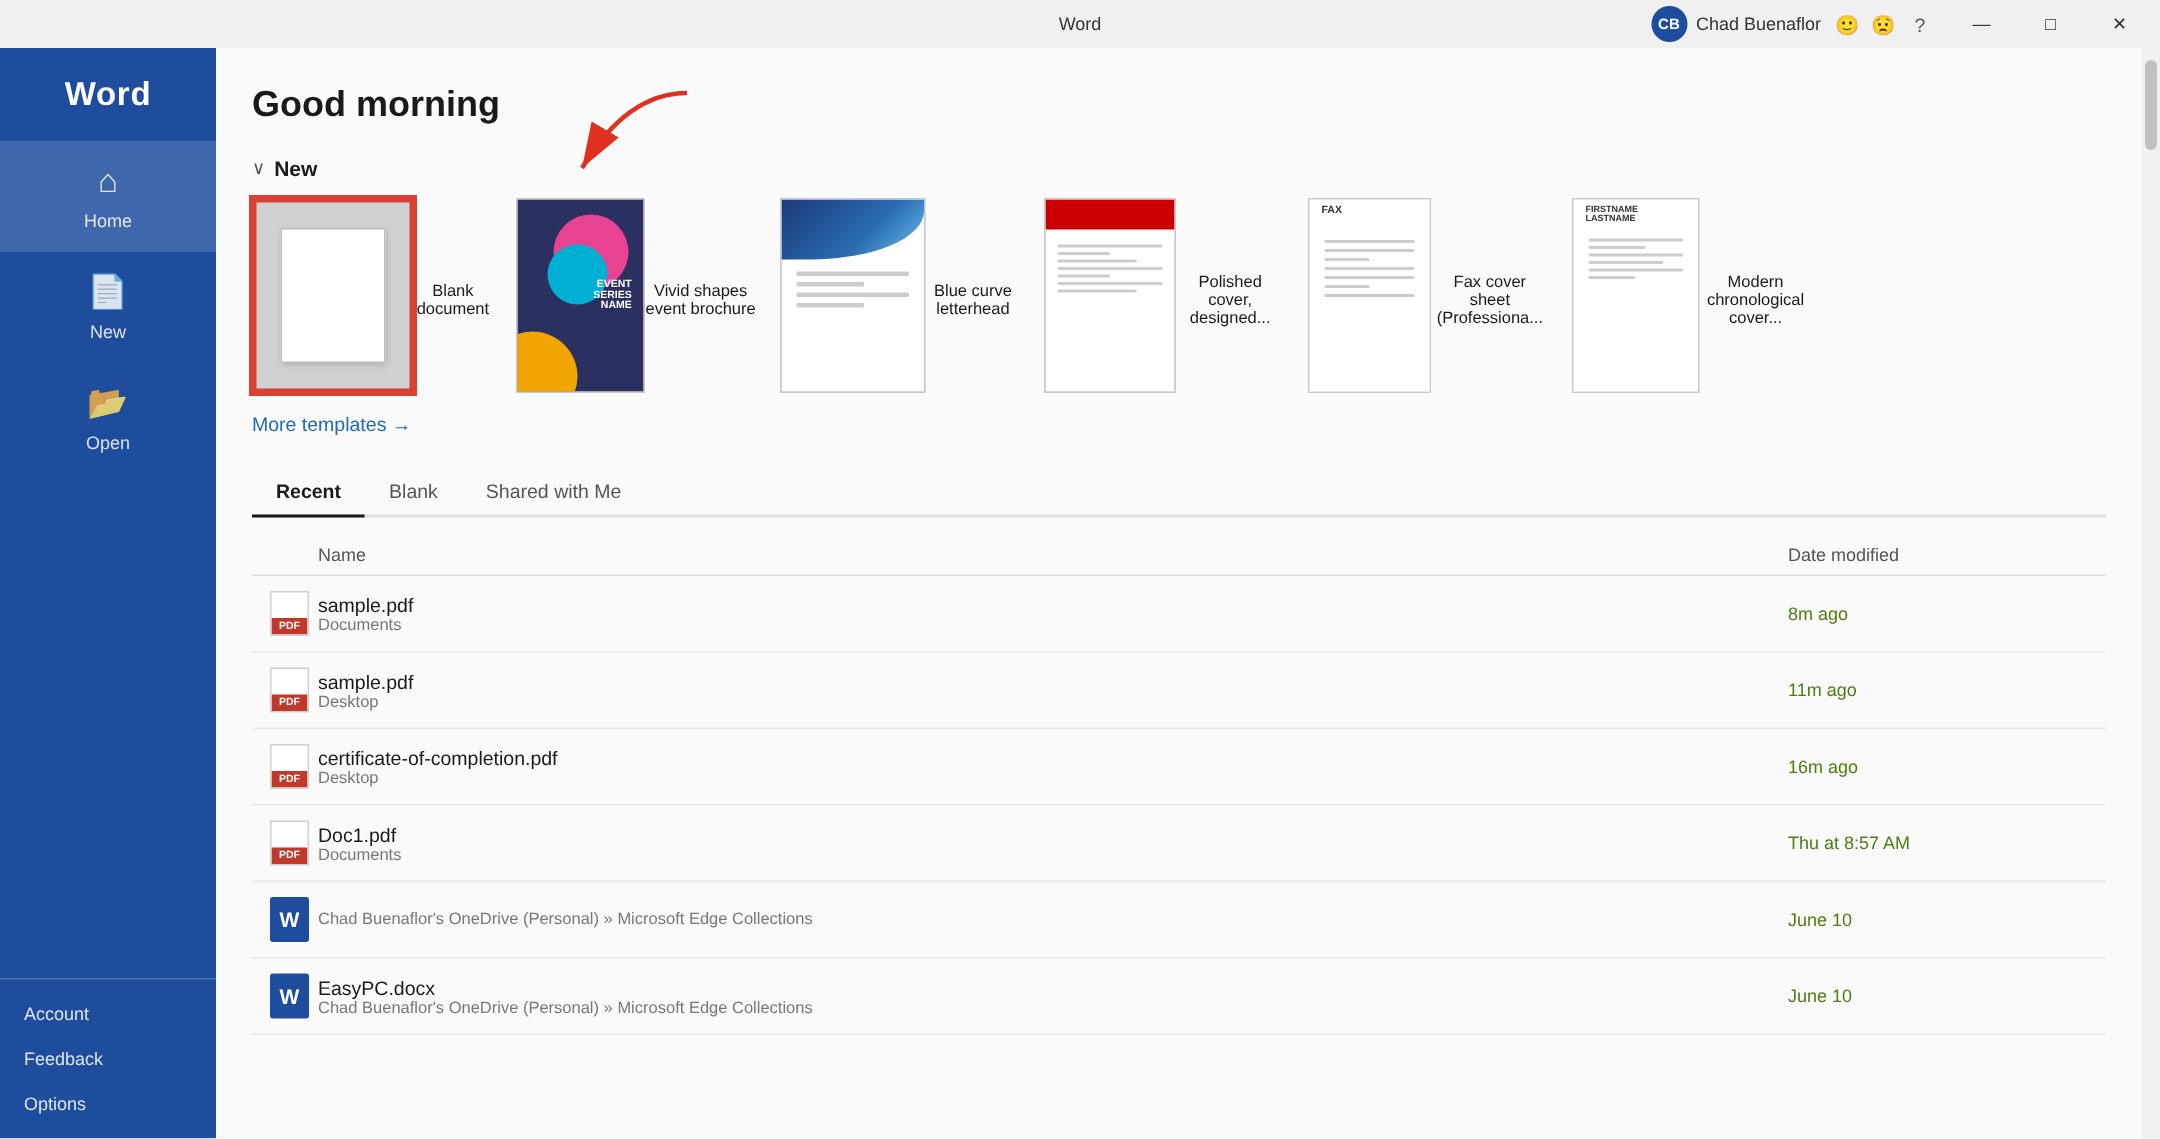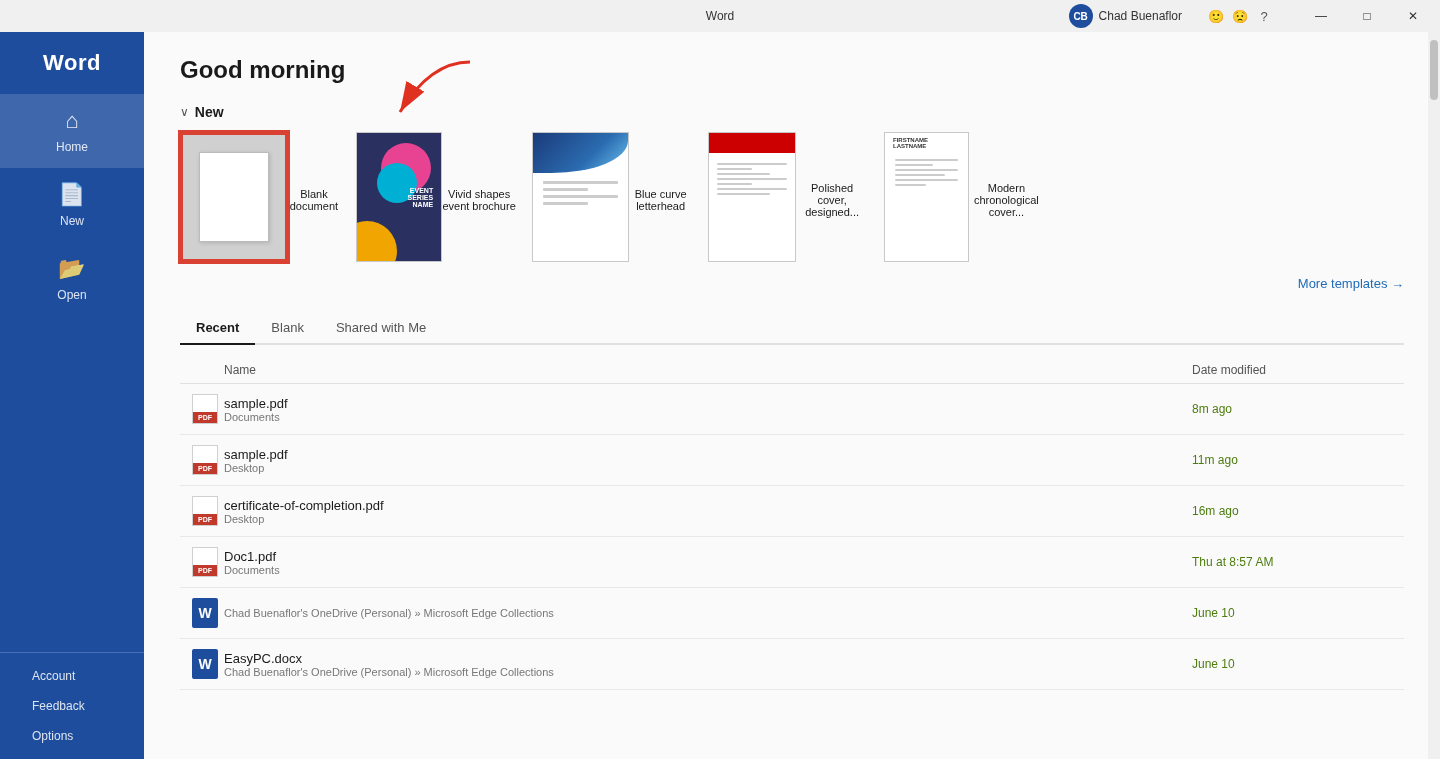--- a/index.html
+++ b/index.html
@@ -18,21 +18,21 @@
     .titlebar-center {
       position: absolute;
       left: 50%;
       transform: translateX(-50%);
       font-size: 12px;
       color: #333;
     }
     .titlebar-right {
       display: flex;
       align-items: center;
-      gap: 24px;
+      gap: 8px;
       margin-left: auto;
       padding-right: 4px;
     }
     .titlebar-user {
       display: flex;
       align-items: center;
       gap: 6px;
       font-size: 12px;
       color: #333;
     }
@@ -114,41 +114,41 @@
       padding: 14px 0;
       cursor: pointer;
       color: rgba(255,255,255,0.85);
       font-size: 12px;
       gap: 6px;
     }
     .sidebar-item.active { background: rgba(255,255,255,0.15); }
     .sidebar-item-icon { font-size: 22px; }
     .sidebar-bottom {
       border-top: 1px solid rgba(255,255,255,0.2);
-      padding: 8px 16px;
+      padding: 8px 0;
     }
     .sidebar-bottom-item {
       padding: 8px 16px;
       font-size: 12px;
       color: rgba(255,255,255,0.85);
       cursor: pointer;
     }
 
     
     .content {
       flex: 1;
       background: #fafafa;
       overflow-y: auto;
       position: relative;
       display: flex;
       flex-direction: column;
     }
 
     .content-inner {
-      padding: 24px 36px 24px 36px;
+      padding: 24px 36px 24px 24px;
       flex: 1;
     }
 
     .greeting {
       font-size: 24px;
       font-weight: 600;
       color: #1a1a1a;
       margin-bottom: 20px;
     }
 
@@ -278,21 +278,20 @@
       background: white;
       width: 100%;
       height: 100%;
     }
     .modern-lines { padding: 8px 10px; }
     .m-line { height: 2px; background: #ccc; margin-bottom: 3px; border-radius: 1px; }
     .m-title { font-size: 6px; font-weight: bold; color: #333; padding: 4px 8px 2px 8px; }
 
     
     .more-templates {
-      text-align: right;
       margin-bottom: 20px;
     }
     .more-templates-link {
       color: #1e6bb8;
       font-size: 13px;
       cursor: pointer;
       text-decoration: none;
     }
 
     
@@ -498,20 +497,37 @@
                 <div class="p-line"></div>
                 <div class="p-line short"></div>
                 <div class="p-line"></div>
                 <div class="p-line med"></div>
               </div>
             </div>
           </div>
           <div class="template-label">Polished cover, designed...</div>
         </div>
 
+        <div class="template-item">
+          <div class="template-thumbnail">
+            <div class="fax-thumb">
+              <div class="f-header">FAX</div>
+              <div class="fax-lines">
+                <div class="f-line"></div>
+                <div class="f-line"></div>
+                <div class="f-line short"></div>
+                <div class="f-line"></div>
+                <div class="f-line"></div>
+                <div class="f-line short"></div>
+                <div class="f-line"></div>
+              </div>
+            </div>
+          </div>
+          <div class="template-label">Fax cover sheet (Professiona...</div>
+        </div>
 
         <div class="template-item">
           <div class="template-thumbnail">
             <div class="modern-thumb">
               <div class="m-title">FIRSTNAME LASTNAME</div>
               <div class="modern-lines">
                 <div class="m-line"></div>
                 <div class="m-line" style="width:60%"></div>
                 <div class="m-line"></div>
                 <div class="m-line" style="width:80%"></div>

